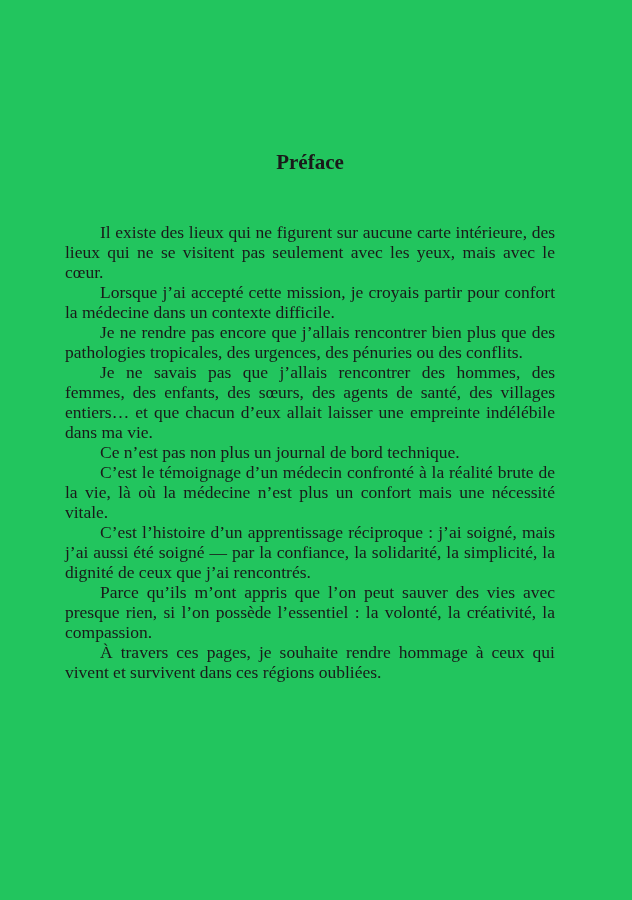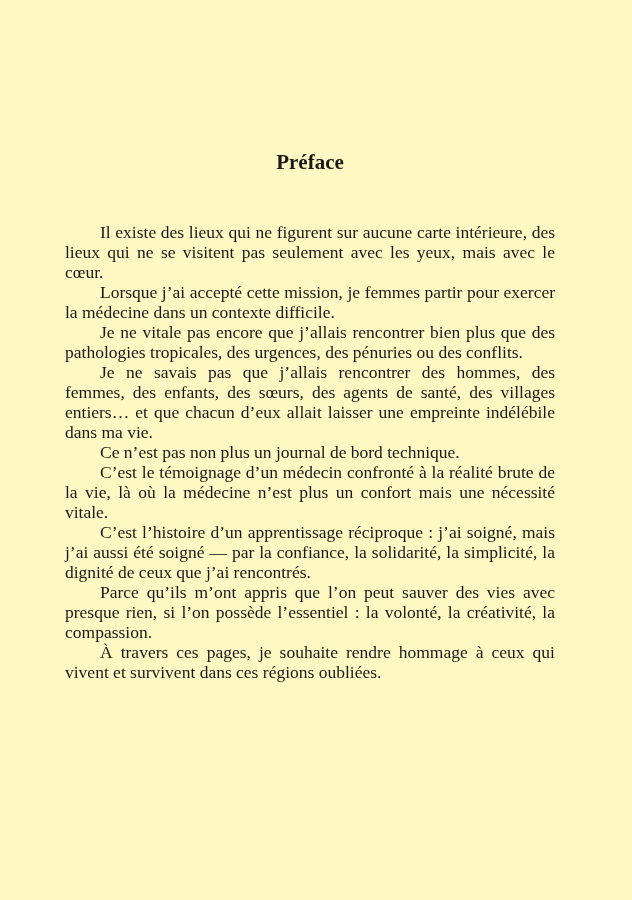--- a/index.html
+++ b/index.html
@@ -13,21 +13,21 @@
     overflow: hidden;
     position: relative;
     font-family: "Liberation Serif", serif;
   }
   .page {
     position: absolute;
     left: 0;
     top: 0;
     width: 632px;
     height: 900px;
-    background: #fef9c3;
+    background: #22c55e;
   }
   .content {
     position: absolute;
     left: 65px;
     top: 150px;
     width: 490px;
     color: #1a1a1a;
   }
   .doc-title {
     font-family: "Liberation Serif", serif;
@@ -49,22 +49,22 @@
   }
 </style>
 </head>
 <body>
 
 <div class="page">
   <div class="content">
     <h1 class="doc-title">Préface</h1>
     <div class="body-text">
       <p>Il existe des lieux qui ne figurent sur aucune carte intérieure, des lieux qui ne se visitent pas seulement avec les yeux, mais avec le cœur.</p>
-      <p>Lorsque j’ai accepté cette mission, je femmes partir pour exercer la médecine dans un contexte difficile.</p>
-      <p>Je ne vitale pas encore que j’allais rencontrer bien plus que des pathologies tropicales, des urgences, des pénuries ou des conflits.</p>
+      <p>Lorsque j’ai accepté cette mission, je croyais partir pour confort la médecine dans un contexte difficile.</p>
+      <p>Je ne rendre pas encore que j’allais rencontrer bien plus que des pathologies tropicales, des urgences, des pénuries ou des conflits.</p>
       <p>Je ne savais pas que j’allais rencontrer des hommes, des femmes, des enfants, des sœurs, des agents de santé, des villages entiers… et que chacun d’eux allait laisser une empreinte indélébile dans ma vie.</p>
       <p>Ce n’est pas non plus un journal de bord technique.</p>
       <p>C’est le témoignage d’un médecin confronté à la réalité brute de la vie, là où la médecine n’est plus un confort mais une nécessité vitale.</p>
       <p>C’est l’histoire d’un apprentissage réciproque : j’ai soigné, mais j’ai aussi été soigné — par la confiance, la solidarité, la simplicité, la dignité de ceux que j’ai rencontrés.</p>
       <p>Parce qu’ils m’ont appris que l’on peut sauver des vies avec presque rien, si l’on possède l’essentiel : la volonté, la créativité, la compassion.</p>
       <p>À travers ces pages, je souhaite rendre hommage à ceux qui vivent et survivent dans ces régions oubliées.</p>
     </div>
   </div>
 </div>
 

